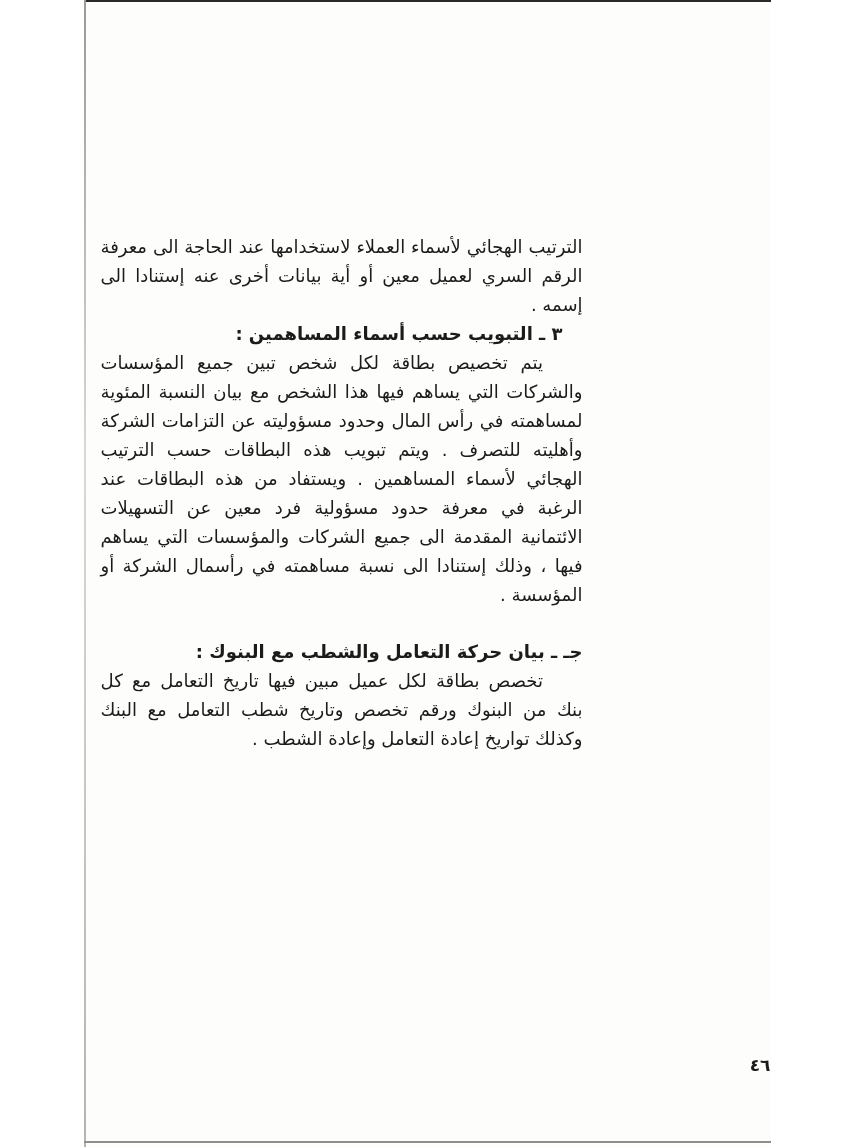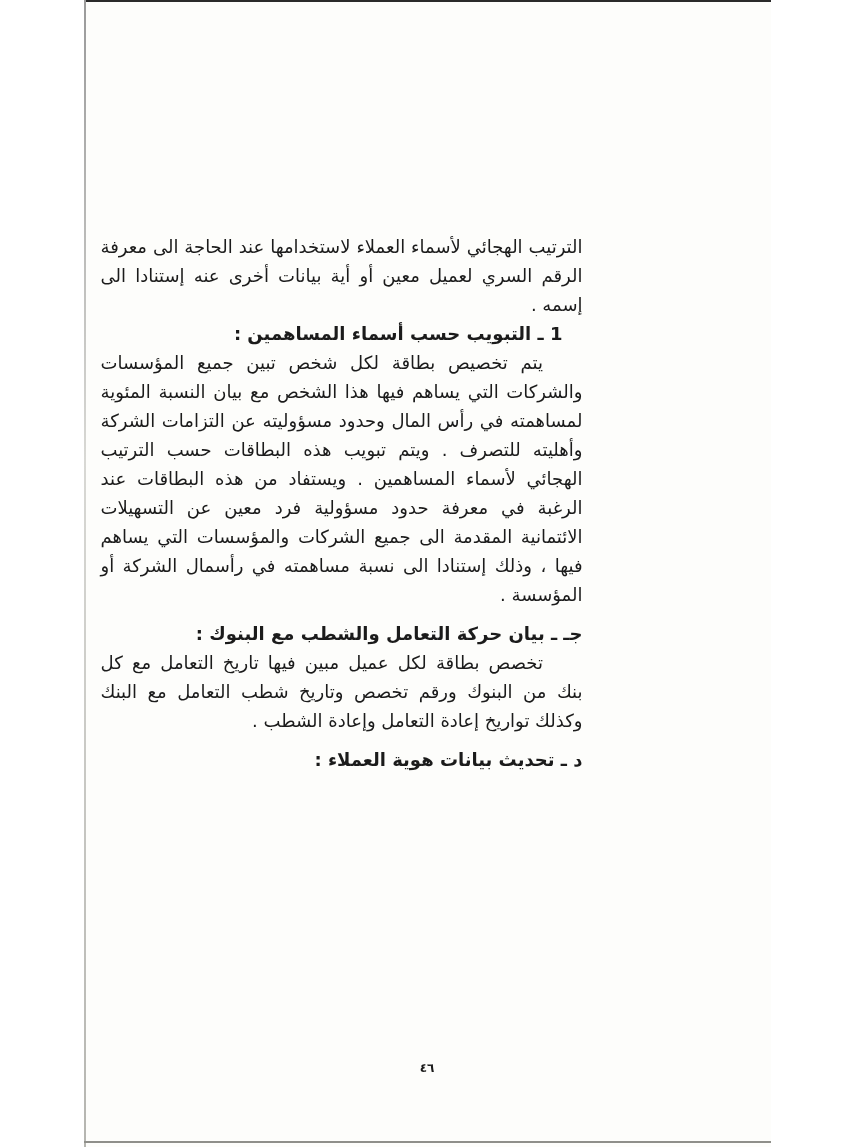--- a/index.html
+++ b/index.html
@@ -58,56 +58,55 @@
     margin: 0;
     font-size: 18px;
     font-weight: bold;
     text-align: right;
     text-indent: 0;
   }
   .heading.numbered {
     padding-right: 20px;
   }
   .heading.gap-before {
-    margin-top: 10px;
+    margin-top: 28px;
   }
   .page-number {
     position: absolute;
     bottom: 72px;
     left: 0;
     right: 0;
-    text-align: center;
-    font-size: 12px;
+    text-align: right;
+    font-size: 17px;
     font-weight: bold;
     color: #1b1b1b;
   }
 </style>
 </head>
 <body>
 
 <div class="page">
 
   <div class="scan-edge-top"></div>
   <div class="scan-edge-left"></div>
   <div class="scan-edge-bottom"></div>
 
   <div class="text-column">
 
     <p class="para continuation">الترتيب الهجائي لأسماء العملاء لاستخدامها عند الحاجة الى معرفة الرقم السري لعميل معين أو أية بيانات أخرى عنه إستنادا الى إسمه .</p>
 
 
 
-    <h3 class="heading numbered">1 ـ التبويب حسب أسماء المساهمين :</h3>
+    <h3 class="heading numbered">٣ ـ التبويب حسب أسماء المساهمين :</h3>
 
     <p class="para">يتم تخصيص بطاقة لكل شخص تبين جميع المؤسسات والشركات التي يساهم فيها هذا الشخص مع بيان النسبة المئوية لمساهمته في رأس المال وحدود مسؤوليته عن التزامات الشركة وأهليته للتصرف . ويتم تبويب هذه البطاقات حسب الترتيب الهجائي لأسماء المساهمين . ويستفاد من هذه البطاقات عند الرغبة في معرفة حدود مسؤولية فرد معين عن التسهيلات الائتمانية المقدمة الى جميع الشركات والمؤسسات التي يساهم فيها ، وذلك إستنادا الى نسبة مساهمته في رأسمال الشركة أو المؤسسة .</p>
 
     <h3 class="heading gap-before">جـ ـ بيان حركة التعامل والشطب مع البنوك :</h3>
 
     <p class="para">تخصص بطاقة لكل عميل مبين فيها تاريخ التعامل مع كل بنك من البنوك ورقم تخصص وتاريخ شطب التعامل مع البنك وكذلك تواريخ إعادة التعامل وإعادة الشطب .</p>
 
-    <h3 class="heading gap-before">د ـ تحديث بيانات هوية العملاء :</h3>
 
 
   </div>
 
   <div class="page-number">٤٦</div>
 
 </div>
 
 </body></html>

